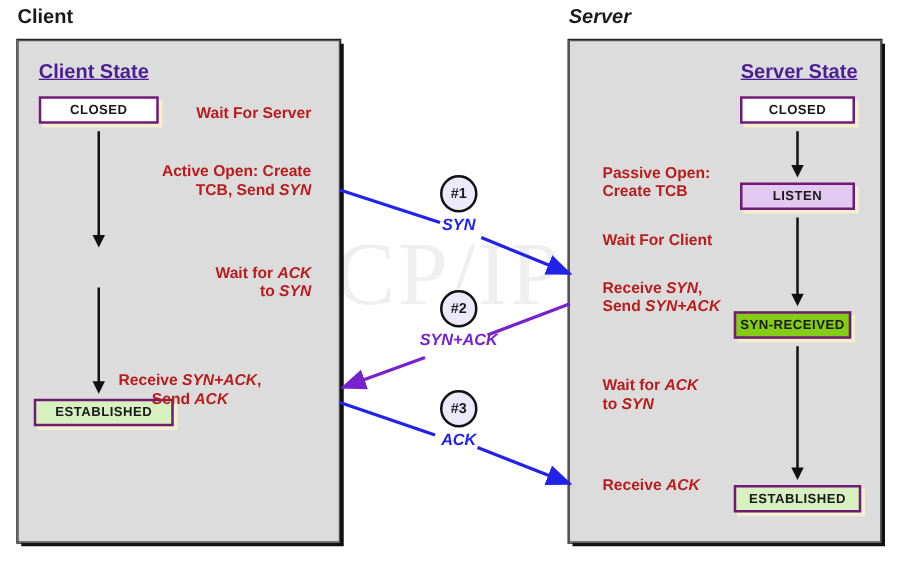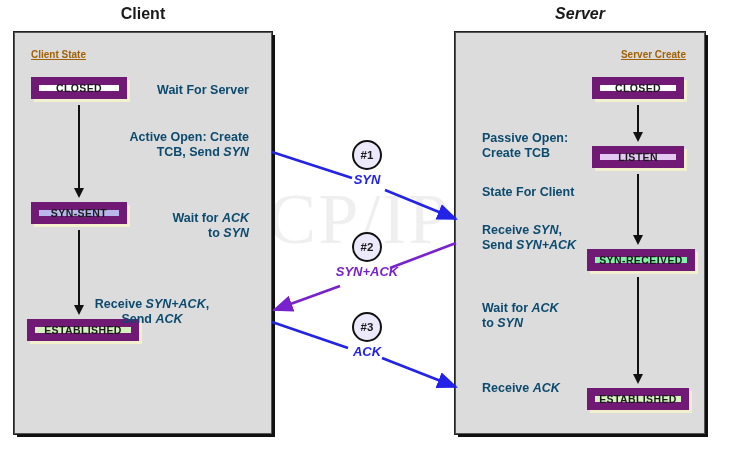--- a/index.html
+++ b/index.html
@@ -34,21 +34,21 @@
     user-select: none;
     z-index: 0;
   }
 
   
   .col-title {
     position: absolute;
     font-size: 16px;
     font-weight: bold;
     color: #1a1a1a;
-    text-align: center;
+    text-align: left;
     z-index: 5;
   }
   #title-client { left: 14px;  top: 5px;  width: 258px; }
   #title-server { left: 455px; top: 5px;  width: 250px; font-style: italic; }
 
   
   .panel {
     position: absolute;
     background: #dcdcdc;
     border: 1px solid #555;
@@ -56,31 +56,31 @@
     z-index: 2;
   }
   #panel-client { left: 14px;  top: 32px; width: 256px; height: 400px; }
   #panel-server { left: 455px; top: 32px; width: 248px; height: 400px; }
 
   .panel-inner { position: relative; width: 100%; height: 100%; }
 
   
   .state-heading {
     position: absolute;
-    font-size: 10px;
-    font-weight: bold;
-    color: #a16207;
+    font-size: 16px;
+    font-weight: bold;
+    color: #4c1d95;
     text-decoration: underline;
     white-space: nowrap;
   }
 
   
   .state-box {
     position: absolute;
-    border: 8px solid #701a75;
+    border: 2px solid #701a75;
     box-shadow: 3px 3px 0 0 #f2f0cf;
     display: flex;
     align-items: center;
     justify-content: center;
     font-size: 10.5px;
     font-weight: bold;
     color: #1a1a1a;
     letter-spacing: 0.4px;
     white-space: nowrap;
     box-sizing: border-box;
@@ -101,21 +101,21 @@
     border-left: 5px solid transparent;
     border-right: 5px solid transparent;
     border-top: 10px solid #111;
   }
 
   
   .note {
     position: absolute;
     font-size: 12.5px;
     font-weight: bold;
-    color: #0c4a6e;
+    color: #b91c1c;
     line-height: 15px;
     white-space: pre-line;
   }
   .note.right  { text-align: right; }
   .note.left   { text-align: left; margin-left: 12px; }
   .note em { font-style: italic; }
 
   
   #msg-layer {
     position: absolute;
@@ -159,50 +159,49 @@
 
   <div class="col-title" id="title-client">Client</div>
   <div class="col-title" id="title-server">Server</div>
 
   <div class="panel" id="panel-client">
     <div class="panel-inner">
 
       <div class="state-heading" style="left:16px; top:16px;">Client State</div>
 
       <div class="state-box" id="c-state-0" style="left: 16px; top: 44px; width: 96px; height: 22px; background: rgb(255, 255, 255);">CLOSED</div>
-      <div class="state-box" id="c-state-1" style="left: 16px; top: 169px; width: 96px; height: 22px; background: rgb(185, 182, 236);">SYN-SENT</div>
       <div class="state-box" id="c-state-2" style="left: 12px; top: 286px; width: 112px; height: 22px; background: rgb(214, 240, 192);">ESTABLISHED</div>
 
       <div class="v-arrow" style="left:63px; top:72px; height:84px;"></div>
       <div class="v-arrow" style="left:63px; top:197px; height:76px;"></div>
 
       <div class="note right" style="left:60px; top:50px; width:174px;">Wait For Server</div>
       <div class="note right" style="left:40px; top:97px; width:194px;">Active Open: Create<br>TCB, Send <em>SYN</em></div>
       <div class="note right" style="left:60px; top:178px; width:174px;">Wait for <em>ACK</em><br>to <em>SYN</em></div>
       <div class="note right" style="left:40px; top:264px; width:194px;text-align:center;">Receive <em>SYN+ACK</em>,<br>Send <em>ACK</em></div>
 
     </div>
   </div>
 
   <div class="panel" id="panel-server">
     <div class="panel-inner">
 
-      <div class="state-heading" style="right:18px; top:16px;">Server Create</div>
+      <div class="state-heading" style="right:18px; top:16px;">Server State</div>
 
       <div class="state-box" id="s-state-0" style="left: 136px; top: 44px; width: 92px; height: 22px; background: rgb(255, 255, 255);">CLOSED</div>
       <div class="state-box" id="s-state-1" style="left: 136px; top: 113px; width: 92px; height: 22px; background: rgb(227, 200, 242);">LISTEN</div>
-      <div class="state-box" id="s-state-2" style="left: 131px; top: 216px; width: 108px; height: 22px; background: #86efac;">SYN-RECEIVED</div>
+      <div class="state-box" id="s-state-2" style="left: 131px; top: 216px; width: 94px; height: 22px; background: #84cc16;">SYN-RECEIVED</div>
       <div class="state-box" id="s-state-3" style="left: 131px; top: 355px; width: 102px; height: 22px; background: rgb(214, 240, 192);">ESTABLISHED</div>
 
       <div class="v-arrow" style="left:181px; top:72px; height:28px;"></div>
       <div class="v-arrow" style="left:181px; top:141px; height:62px;"></div>
       <div class="v-arrow" style="left:181px; top:244px; height:98px;"></div>
 
       <div class="note left" style="left:14px; top:98px; width:128px;">Passive Open:<br>Create TCB</div>
-      <div class="note left" style="left:14px; top:152px; width:128px;">State For Client</div>
+      <div class="note left" style="left:14px; top:152px; width:128px;">Wait For Client</div>
       <div class="note left" style="left:14px; top:190px; width:140px;">Receive <em>SYN</em>,<br>Send <em>SYN+ACK</em></div>
       <div class="note left" style="left:14px; top:268px; width:128px;">Wait for <em>ACK</em><br>to <em>SYN</em></div>
       <div class="note left" style="left:14px; top:348px; width:128px;">Receive <em>ACK</em></div>
 
     </div>
   </div>
 
   <svg id="msg-layer" viewBox="0 0 739 465">
     <defs>
       <marker id="ah-blue" markerWidth="9" markerHeight="9" refX="7.2" refY="3.2" orient="auto" markerUnits="strokeWidth">

